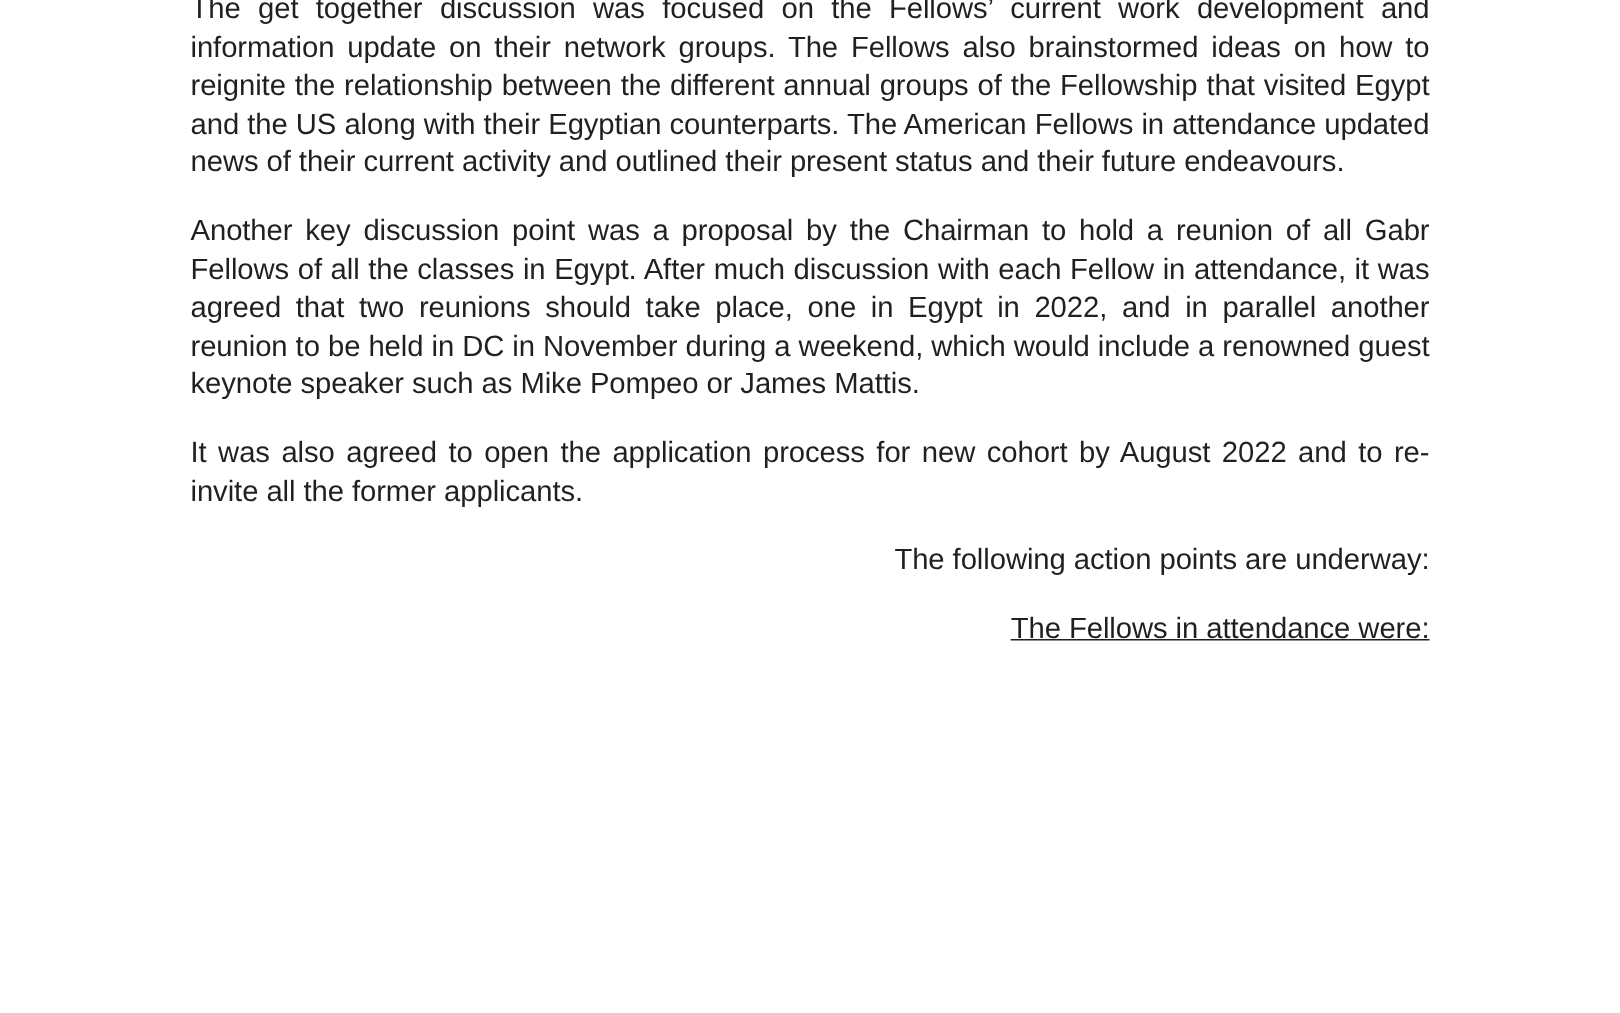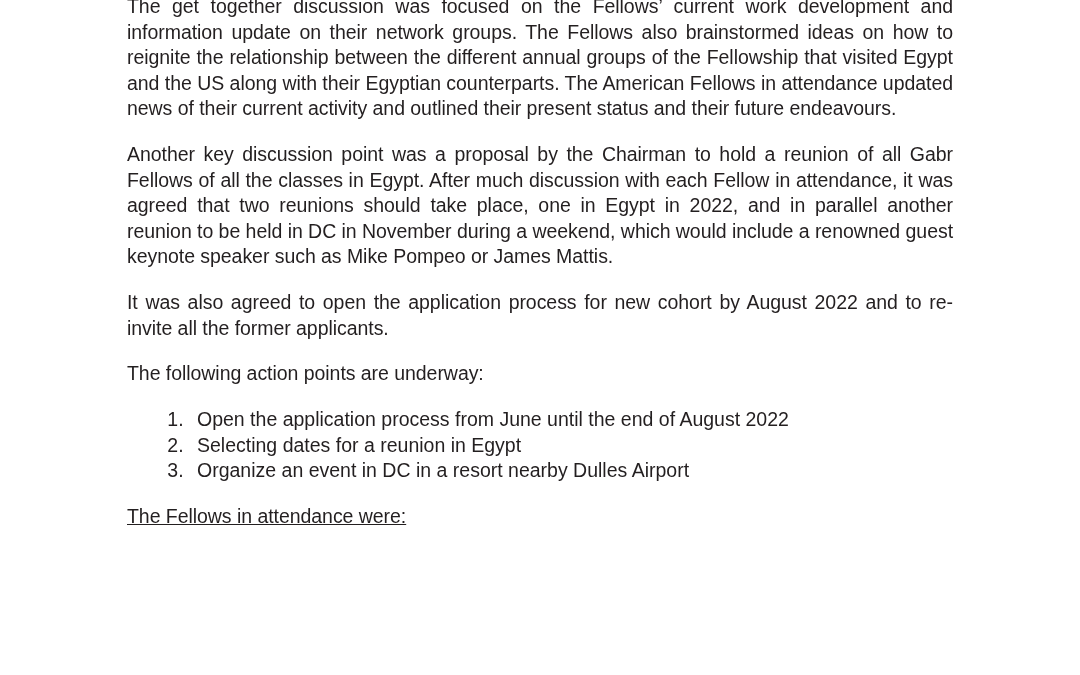--- a/index.html
+++ b/index.html
@@ -31,21 +31,21 @@
     line-height: 25.6px;
     text-align: justify;
     text-justify: inter-word;
     letter-spacing: -0.05px;
     color: #231f20;
   }
   p.para.first {
     margin-top: -6px;
   }
   p.para.nojustify {
-    text-align: left;
+    text-align: right;
   }
   ol.action-list {
     margin: 0 0 20px 0;
     padding-left: 62px;
     font-size: 19.5px;
     line-height: 25.6px;
     color: #231f20;
   }
   ol.action-list li {
     margin: 0 0 0 0;
@@ -65,22 +65,17 @@
 
     <p class="para first">The get together discussion was focused on the Fellows’ current work development and information update on their network groups. The Fellows also brainstormed ideas on how to reignite the relationship between the different annual groups of the Fellowship that visited Egypt and the US along with their Egyptian counterparts.  The American Fellows in attendance updated news of their current activity and outlined their present status and their future endeavours.</p>
 
     <p class="para">Another key discussion point was a proposal by the Chairman to hold a reunion of all Gabr Fellows of all the classes in Egypt.  After much discussion with each Fellow in attendance, it was agreed that two reunions should take place, one in Egypt in 2022, and in parallel another reunion to be held in DC in November during a weekend, which would include a renowned guest keynote speaker such as Mike Pompeo or James Mattis.</p>
 
 
     <p class="para">It was also agreed to open the application process for new cohort by August 2022 and to re-invite all the former applicants.</p>
 
     <p class="para nojustify">The following action points are underway:</p>
 
-    <ol class="action-list">
-      <li>Open the application process from June until the end of August 2022</li>
-      <li>Selecting dates for a reunion in Egypt</li>
-      <li>Organize an event in DC in a resort nearby Dulles Airport</li>
-    </ol>
 
     <p class="para nojustify tail">The Fellows in attendance were:</p>
 
   </div>
 </div>
 
 </body></html>

